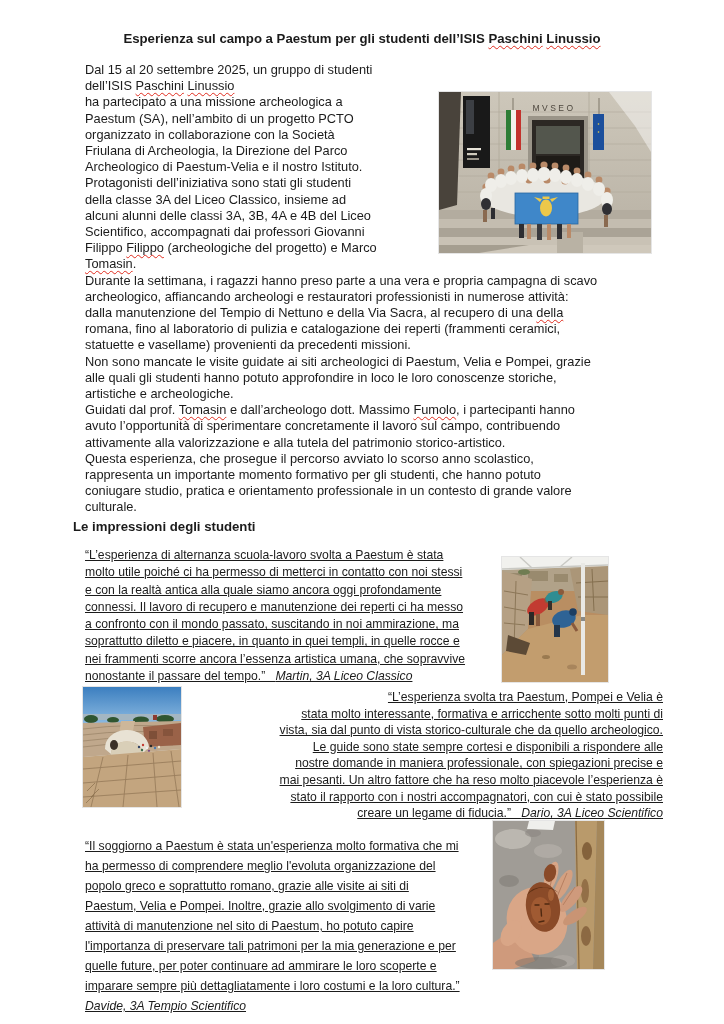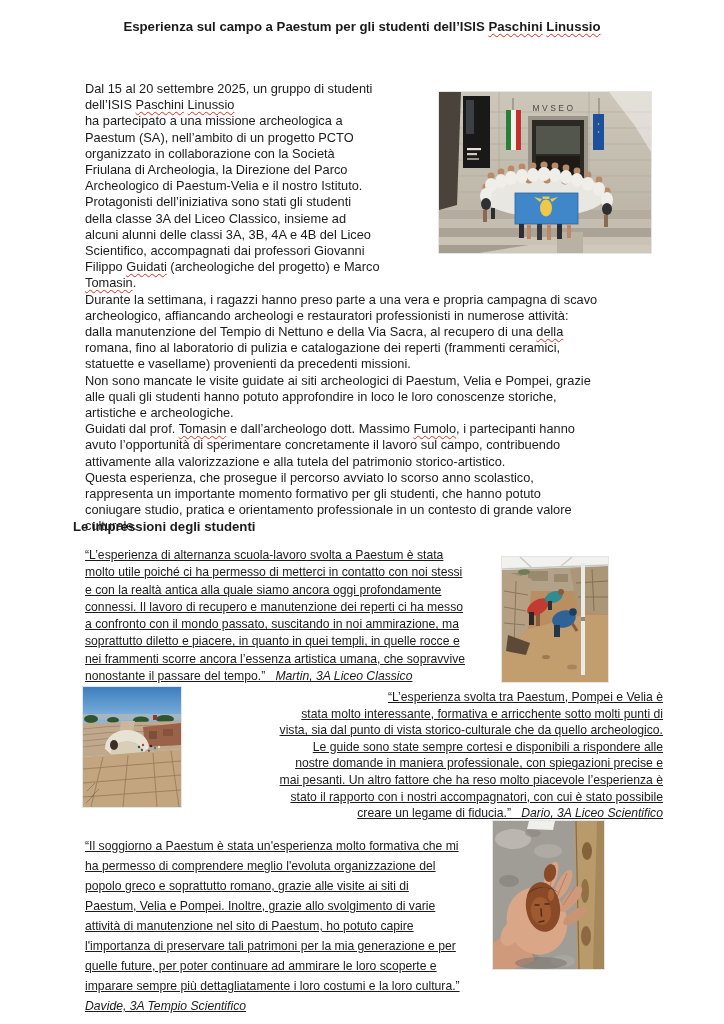--- a/index.html
+++ b/index.html
@@ -5,29 +5,28 @@
   html,body{margin:0;padding:0;background:#ffffff;}
   .page{
     position:relative;
     width:724px;height:1024px;
     background:#ffffff;
     font-family:"Liberation Sans","DejaVu Sans",sans-serif;
     color:#1b1b1b;
     overflow:hidden;
   }
   .page-title{
-    position:absolute;top:19px;left:0;width:724px;
+    position:absolute;top:31px;left:0;width:724px;
     text-align:center;font-weight:bold;font-size:13.2px;line-height:16px;
   }
   .intro-text{
     position:absolute;left:85px;top:62px;width:625px;
     font-size:12.8px;line-height:16.2px;
     white-space:pre-wrap;
     z-index:1;
-    margin-top:19px;
   }
   .section-heading{
     position:absolute;left:73px;top:519px;
     font-weight:bold;font-size:13.2px;line-height:16px;
   }
   .quote{
     font-size:12.2px;
     white-space:pre-wrap;
     position:absolute;z-index:1;text-decoration:underline;
   }
@@ -64,21 +63,21 @@
 dell’ISIS </span><span class="seg-misspell">Paschini</span><span> </span><span class="seg-misspell">Linussio</span><span>
 ha partecipato a una missione archeologica a
 Paestum (SA), nell’ambito di un progetto PCTO
 organizzato in collaborazione con la Società
 Friulana di Archeologia, la Direzione del Parco
 Archeologico di Paestum-Velia e il nostro Istituto.
 Protagonisti dell’iniziativa sono stati gli studenti
 della classe 3A del Liceo Classico, insieme ad
 alcuni alunni delle classi 3A, 3B, 4A e 4B del Liceo
 Scientifico, accompagnati dai professori Giovanni
-Filippo </span><span class="seg-misspell">Guidati</span><span> (archeologiche del progetto) e Marco
+Filippo </span><span class="seg-misspell">Filippo</span><span> (archeologiche del progetto) e Marco
 </span><span class="seg-misspell">Tomasin</span><span>.
 Durante la settimana, i ragazzi hanno preso parte a una vera e propria campagna di scavo
 archeologico, affiancando archeologi e restauratori professionisti in numerose attività:
 dalla manutenzione del Tempio di Nettuno e della Via Sacra, al recupero di una </span><span class="seg-misspell">della</span><span>
 romana, fino al laboratorio di pulizia e catalogazione dei reperti (frammenti ceramici,
 statuette e vasellame) provenienti da precedenti missioni.
 Non sono mancate le visite guidate ai siti archeologici di Paestum, Velia e Pompei, grazie
 alle quali gli studenti hanno potuto approfondire in loco le loro conoscenze storiche,
 artistiche e archeologiche.
 Guidati dal prof. </span><span class="seg-misspell">Tomasin</span><span> e dall’archeologo dott. Massimo </span><span class="seg-misspell">Fumolo</span><span>, i partecipanti hanno

